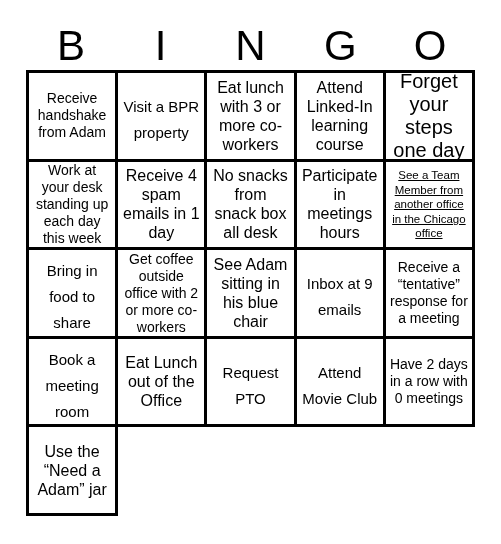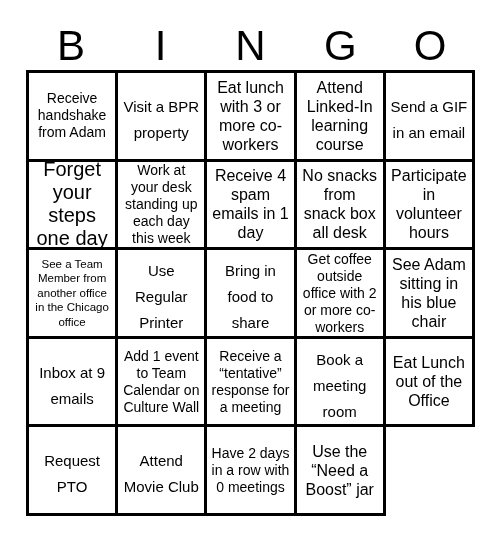--- a/index.html
+++ b/index.html
@@ -67,21 +67,21 @@
   .cell-text {
     display: block;
     width: 100%;
     white-space: pre-line;
     word-break: normal;
   }
   .sz-xl .cell-text { font-size: 15px; line-height: 26px; margin-top: 8px; }
   .sz-lg .cell-text { font-size: 20px; line-height: 23px; }
   .sz-md .cell-text { font-size: 16px; line-height: 19px; }
   .sz-sm .cell-text { font-size: 14px; line-height: 17px; }
-  .sz-xs .cell-text { font-size: 11.5px; line-height: 14.5px; }
+  .sz-xs .cell-text { font-size: 11.5px; line-height: 14.5px; text-decoration: underline; }
 </style>
 </head>
 <body>
 
 <div class="card">
 
   <div class="header-row">
     <div class="header-cell">B</div>
     <div class="header-cell">I</div>
     <div class="header-cell">N</div>
@@ -97,60 +97,51 @@
     <div class="cell sz-xl">
         <span class="cell-text">Visit a BPR property</span>
       </div>
     <div class="cell sz-md">
         <span class="cell-text">Eat lunch with 3 or more co-workers</span>
       </div>
     <div class="cell sz-md">
         <span class="cell-text">Attend Linked-In learning course</span>
       </div>
 
-    <div class="cell sz-xl">
-        <span class="cell-text">Send a GIF in an email</span>
-      </div>
     <div class="cell sz-lg">
         <span class="cell-text">Forget your steps one day</span>
       </div>
     <div class="cell sz-sm">
         <span class="cell-text">Work at your desk standing up each day this week</span>
       </div>
     <div class="cell sz-md">
         <span class="cell-text">Receive 4 spam emails in 1 day</span>
       </div>
     <div class="cell sz-md">
         <span class="cell-text">No snacks from snack box all desk</span>
       </div>
 
     <div class="cell sz-md">
-        <span class="cell-text">Participate in volunteer hours</span>
+        <span class="cell-text">Participate in meetings hours</span>
       </div>
     <div class="cell sz-xs">
         <span class="cell-text">See a Team Member from another office in the Chicago office</span>
-      </div>
-    <div class="cell sz-xl">
-        <span class="cell-text">Use Regular Printer</span>
       </div>
     <div class="cell sz-xl">
         <span class="cell-text">Bring in food to share</span>
       </div>
     <div class="cell sz-sm">
         <span class="cell-text">Get coffee outside office with 2 or more co-workers</span>
       </div>
 
     <div class="cell sz-md">
         <span class="cell-text">See Adam sitting in his blue chair</span>
       </div>
     <div class="cell sz-xl">
         <span class="cell-text">Inbox at 9 emails</span>
-      </div>
-    <div class="cell sz-sm">
-        <span class="cell-text">Add 1 event to Team Calendar on Culture Wall</span>
       </div>
     <div class="cell sz-sm">
         <span class="cell-text">Receive a “tentative” response for a meeting</span>
       </div>
     <div class="cell sz-xl">
         <span class="cell-text">Book a meeting room</span>
       </div>
 
     <div class="cell sz-md">
         <span class="cell-text">Eat Lunch out of the Office</span>
@@ -158,17 +149,17 @@
     <div class="cell sz-xl">
         <span class="cell-text">Request PTO</span>
       </div>
     <div class="cell sz-xl">
         <span class="cell-text">Attend Movie Club</span>
       </div>
     <div class="cell sz-sm">
         <span class="cell-text">Have 2 days in a row with 0 meetings</span>
       </div>
     <div class="cell sz-md">
-        <span class="cell-text">Use the “Need a Boost” jar</span>
+        <span class="cell-text">Use the “Need a Adam” jar</span>
       </div>
 
   </div>
 </div>
 
 </body></html>

